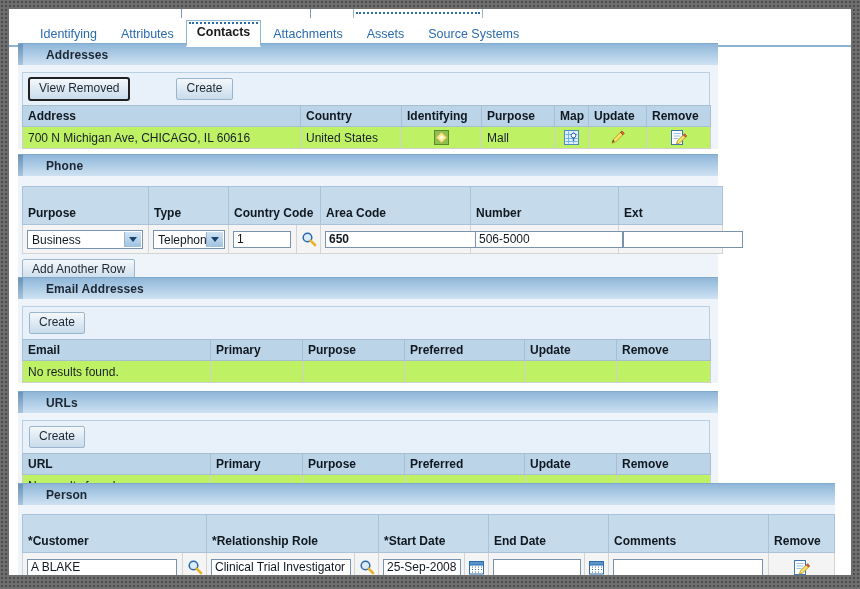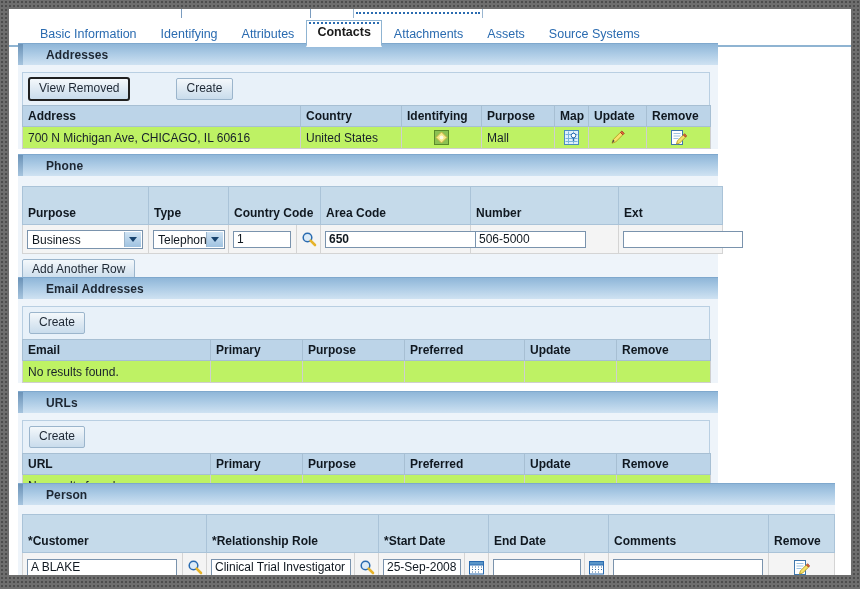--- a/index.html
+++ b/index.html
@@ -243,21 +243,20 @@
 
 <div id="page">
 
   <div class="uppertabs">
     <div class="uppertab-stub s1"></div>
     <div class="uppertab-stub s2"></div>
   </div>
 
   <div class="tabbar">
     <div class="tabs">
-      <div class="tab">Basic Information</div>
       <div class="tab">Identifying</div>
       <div class="tab">Attributes</div>
       <div class="tab active">Contacts</div>
       <div class="tab">Attachments</div>
       <div class="tab">Assets</div>
       <div class="tab">Source Systems</div>
     </div>
   </div>
 
   <div class="section" style="left:9px; top:34px; width:700px;">
@@ -386,21 +385,21 @@
                 <svg width="16" height="16" viewBox="0 0 16 16">
                   <circle cx="6.5" cy="6.5" r="4.3" fill="#dcebf8" stroke="#2a6bb0" stroke-width="1.5"></circle>
                   <path d="M9.6 9.6 L14 14" stroke="#e6b32a" stroke-width="2.6" stroke-linecap="round"></path>
                 </svg>
               </span>
             </td>
             <td>
               <input class="txt" style="width: 160px; font-weight: bold;" value="650">
             </td>
             <td>
-              <input class="txt" style="width: 111px;" value="506-5000">
+              <input class="txt" style="width: 148px;" value="506-5000">
             </td>
             <td>
               <input class="txt" style="width: 120px;" value="">
             </td>
           </tr>
         </tbody>
       </table>
       <div style="padding-top:5px;">
         <button class="btn">Add Another Row</button>
       </div>

